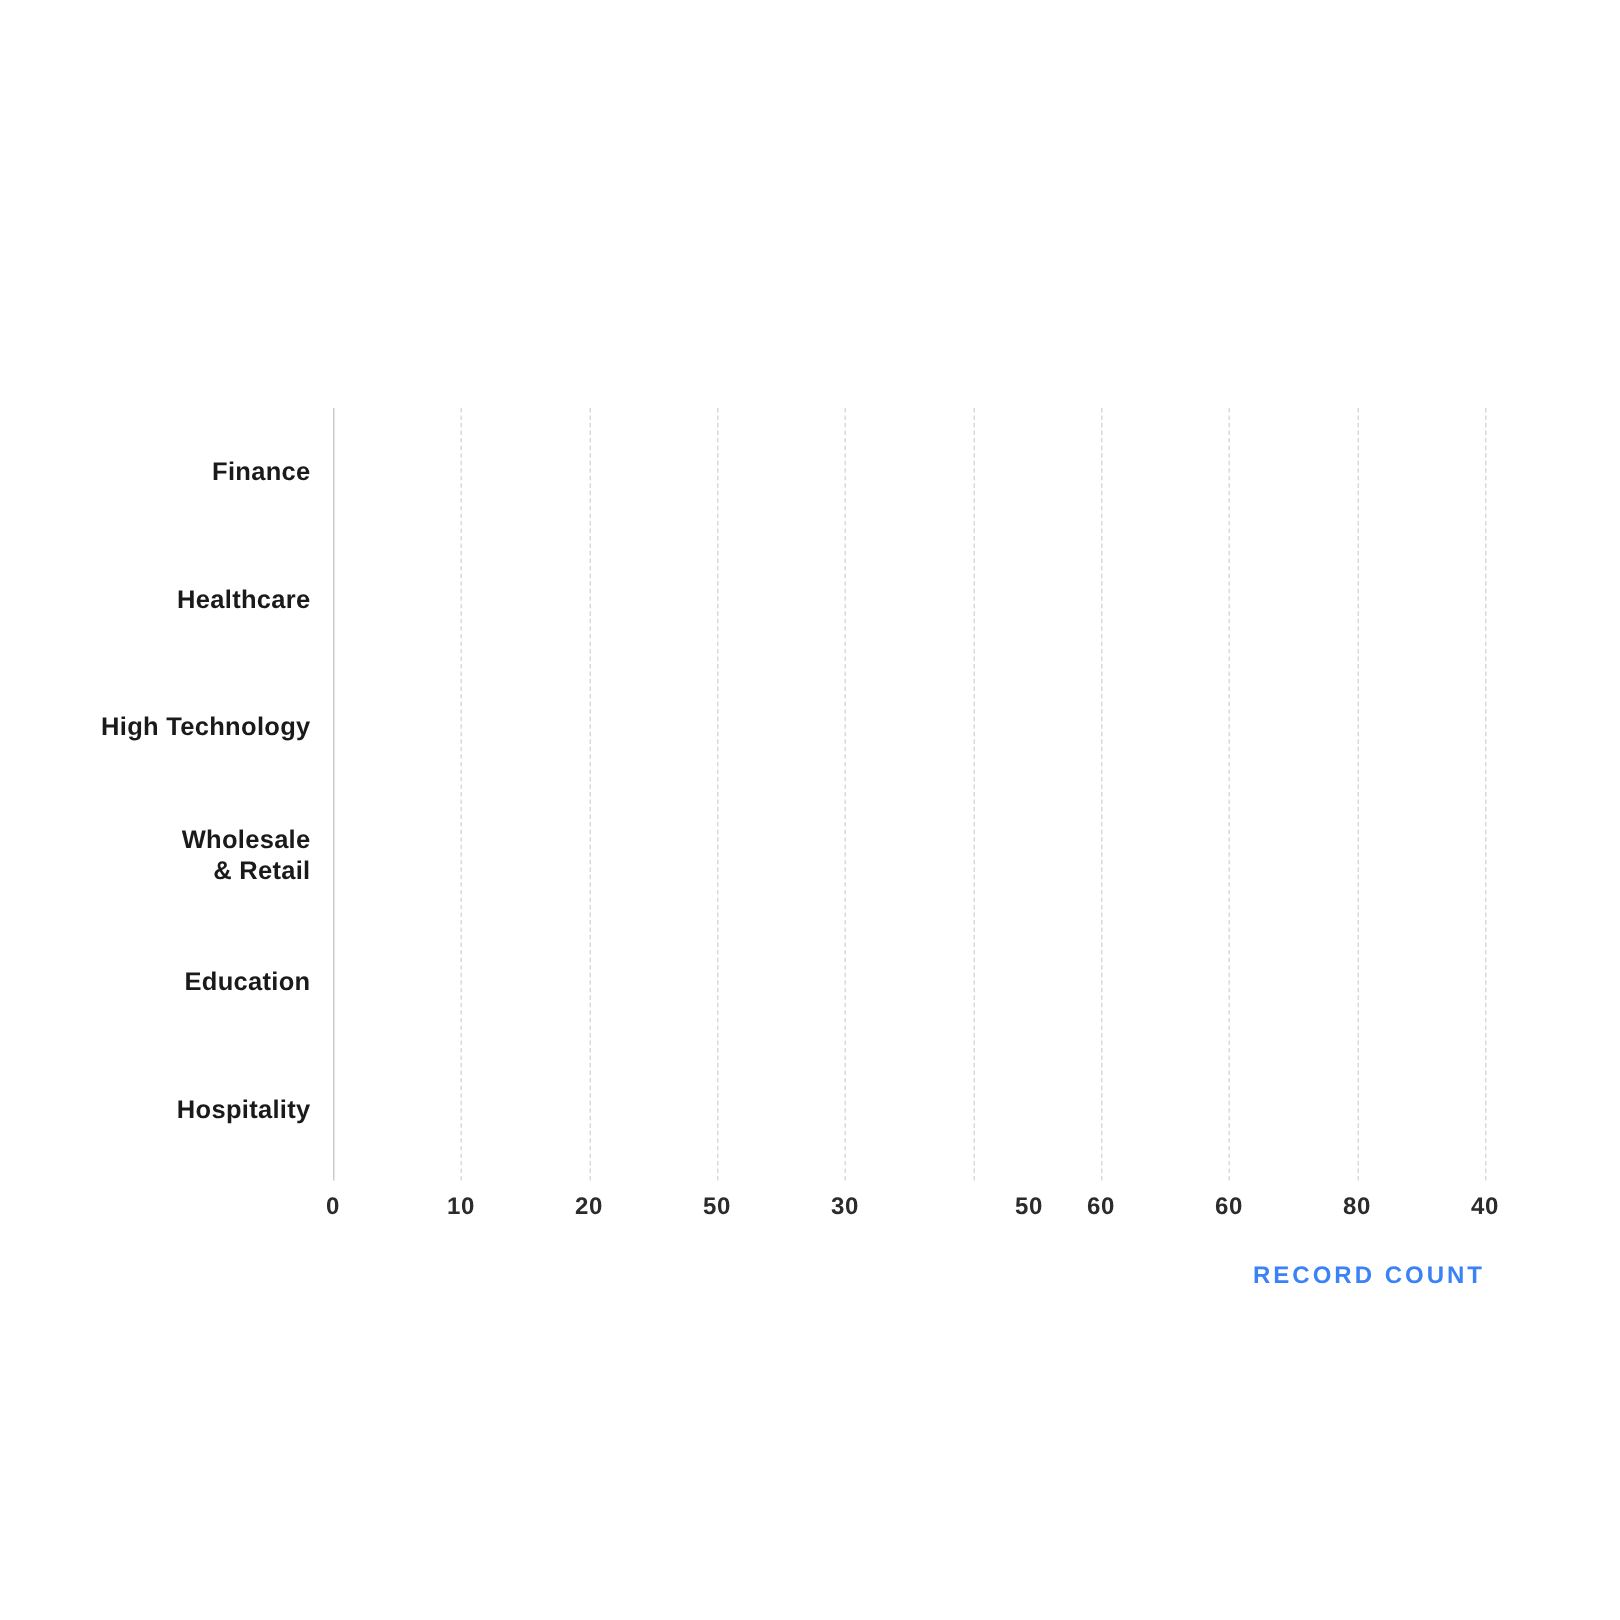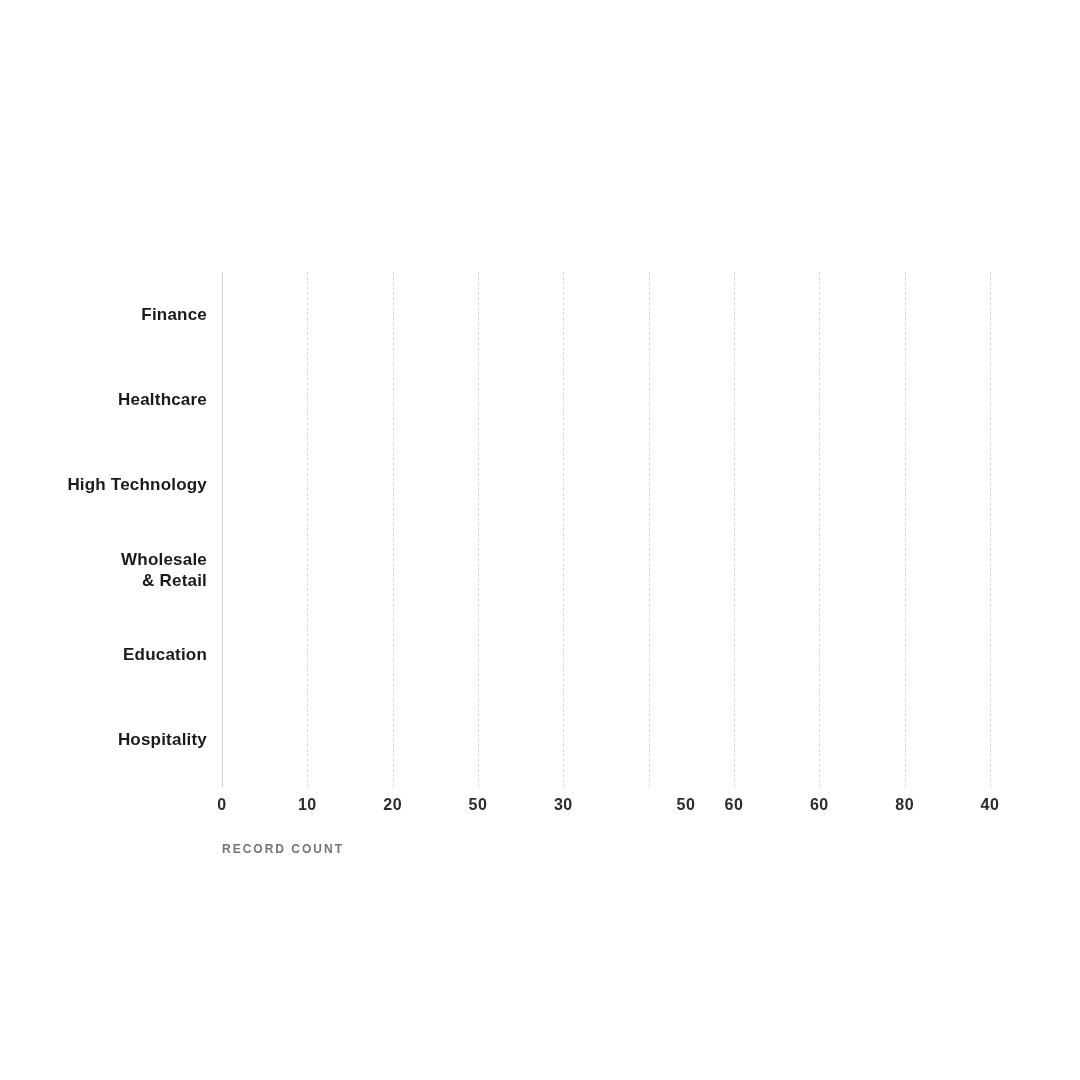--- a/index.html
+++ b/index.html
@@ -67,24 +67,24 @@
     font-size: 16px;
     font-weight: 600;
     color: #2b2b2b;
     letter-spacing: 0.5px;
   }
   .x-axis-title {
     position: absolute;
     left: 222px;
     top: 842px;
     width: 768px;
-    text-align: left;
-    font-size: 12px;
+    text-align: right;
+    font-size: 16px;
     font-weight: 600;
-    color: #737373;
+    color: #3b82f6;
     letter-spacing: 2px;
     text-transform: uppercase;
   }
 </style>
 </head>
 <body>
 
 <div class="canvas">
   <div class="plot-area">
       <div class="gridline solid" style="left: 0px;"></div>

